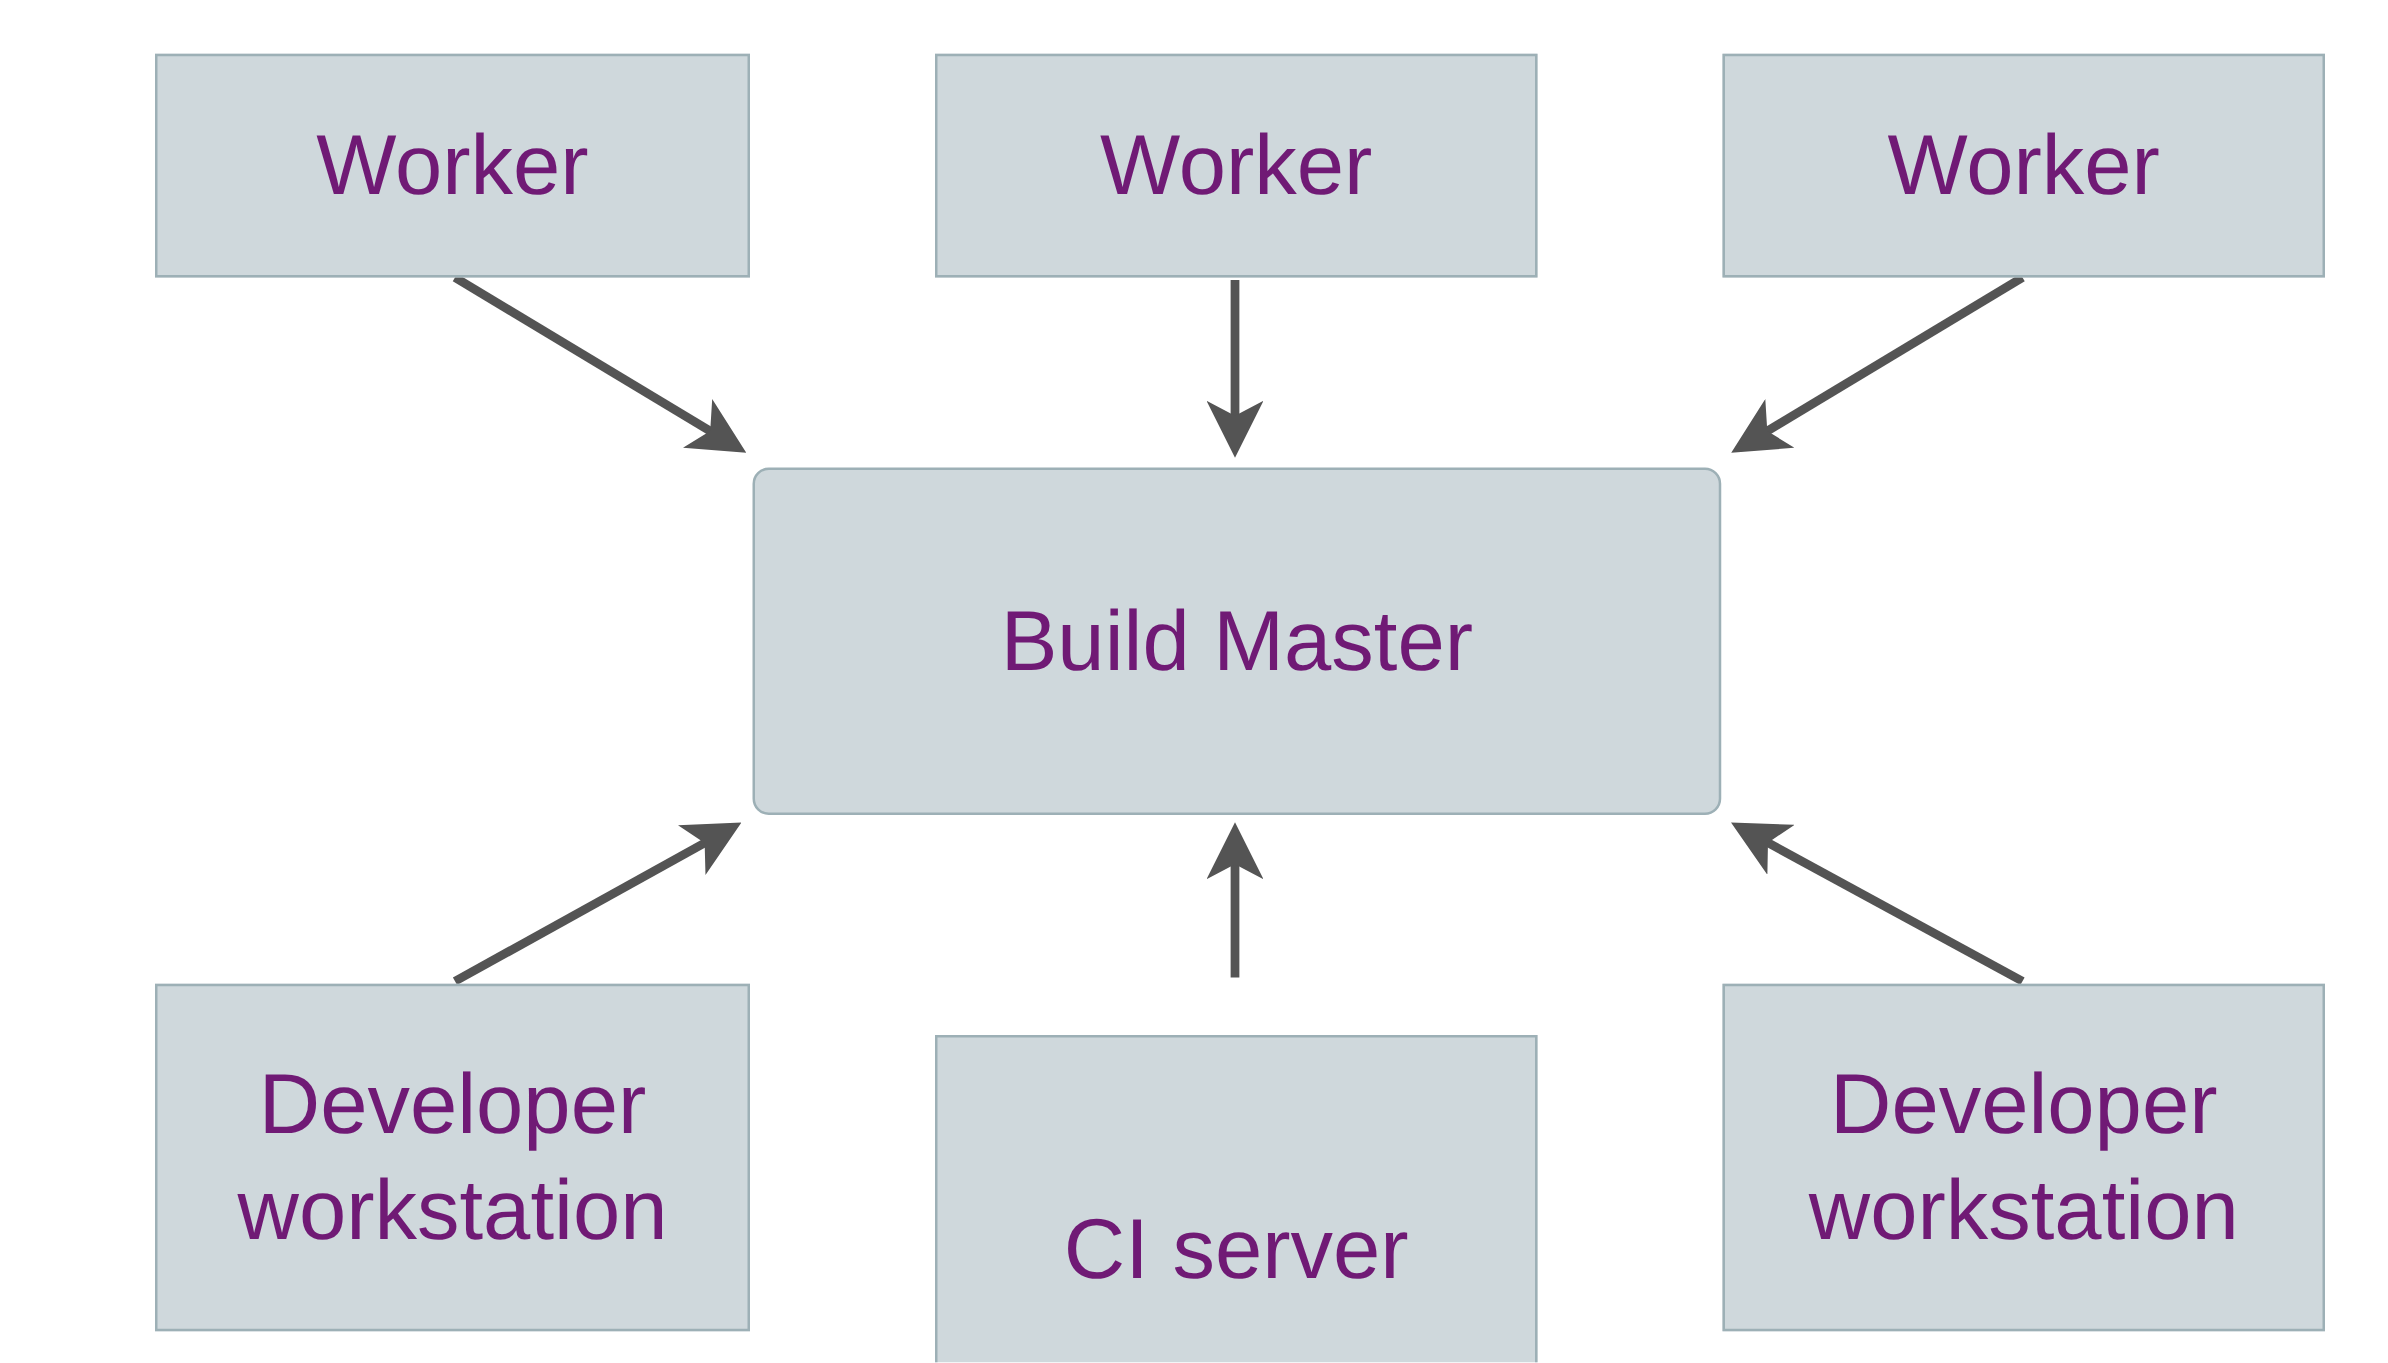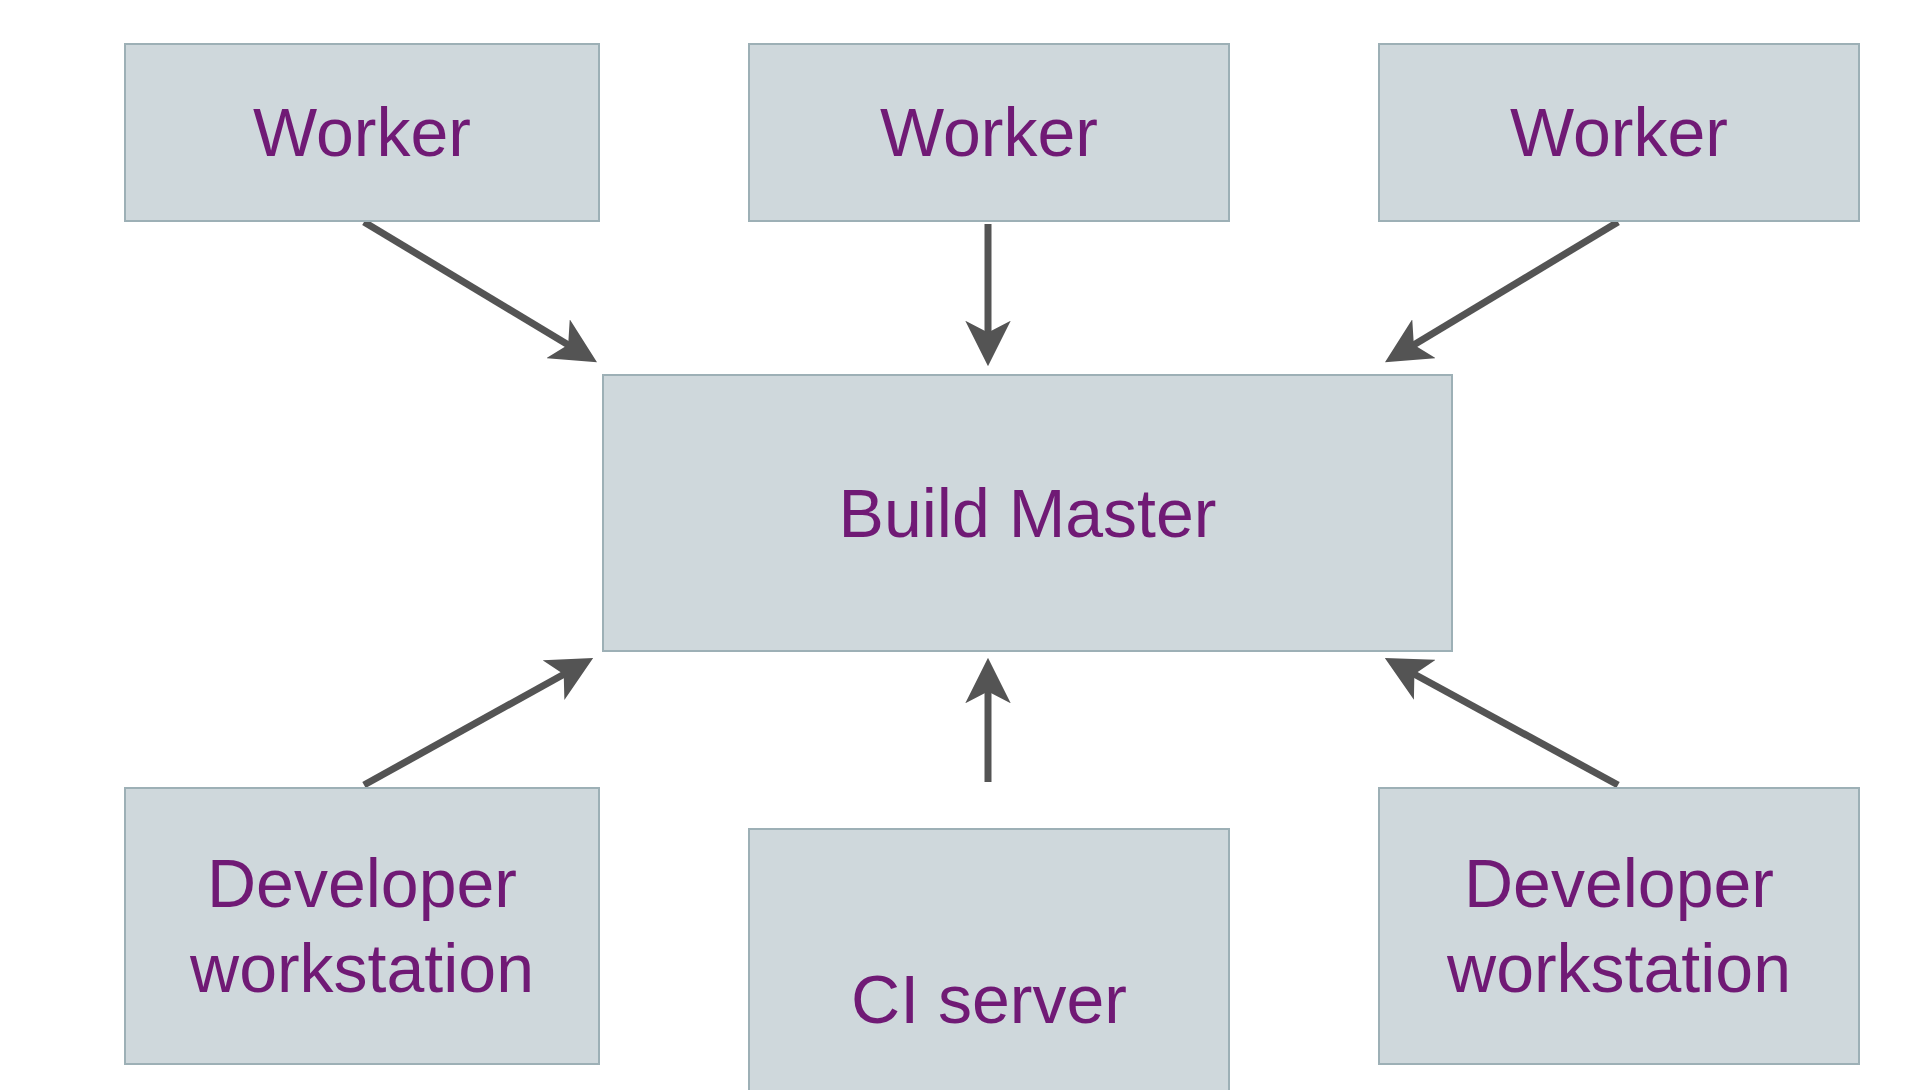--- a/index.html
+++ b/index.html
@@ -37,21 +37,21 @@
     color: #701a75;
     padding: 8px 20px;
   }
 
   
   .node-worker-1 { left: 124px; top: 43px;  width: 476px; height: 179px; }
   .node-worker-2 { left: 748px; top: 43px;  width: 482px; height: 179px; }
   .node-worker-3 { left: 1378px; top: 43px; width: 482px; height: 179px; }
 
   
-  .node-build-master { left: 602px; top: 374px; width: 851px; height: 278px; }
+  .node-build-master { left: 602px; top: 374px; width: 775px; height: 278px; border-radius: 13px; }
 
   
   .node-dev-1 { left: 124px;  top: 787px; width: 476px; height: 278px; }
   .node-ci    { left: 748px;  top: 811px; width: 482px; height: 342px; margin-top: 17px; }
   .node-dev-2 { left: 1378px; top: 787px; width: 482px; height: 278px; }
 
   .edge {
     stroke: #545454;
     stroke-width: 7;
     fill: none;

